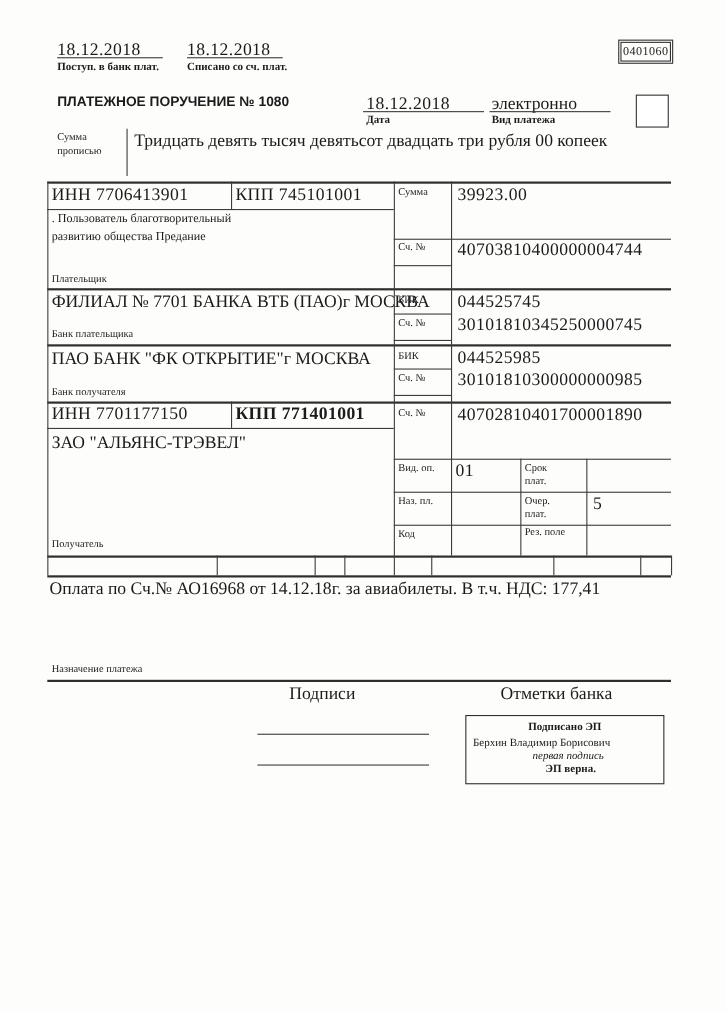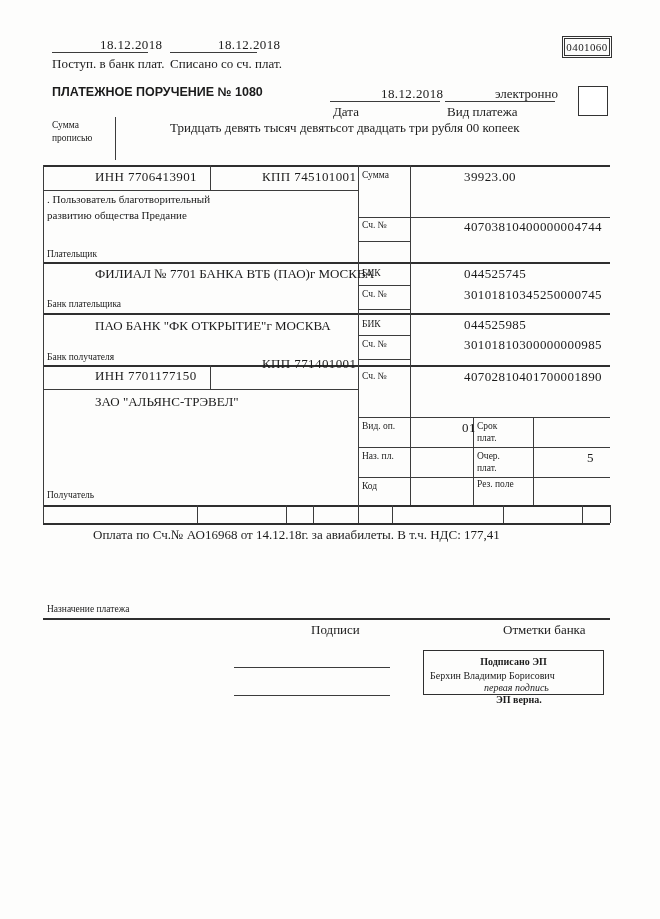--- a/index.html
+++ b/index.html
@@ -2,33 +2,33 @@
 <html><head>
 <meta charset="utf-8">
 <style>
   * { margin:0; padding:0; box-sizing:border-box; }
   html,body { background:#ffffff; }
   body { font-family:"Liberation Serif","DejaVu Serif",serif; color:#1b1b1b; }
   .page { position:relative; width:660px; height:919px; background:#fdfdfc; overflow:hidden; }
   .hl  { position:absolute; height:1px; background:#3c3c3c; }
   .hl2 { position:absolute; height:2px; background:#2e2e2e; }
   .vl  { position:absolute; width:1px; background:#3c3c3c; }
-  .t   { position:absolute; font-size:13px; white-space:nowrap;margin-left:48px; }
+  .t   { position:absolute; font-size:16px; white-space:nowrap; }
   .num { letter-spacing:.4px; }
   .lbl { position:absolute; font-size:9.5px; white-space:nowrap; }
-  .sm  { position:absolute; font-size:13px; white-space:nowrap; }
+  .sm  { position:absolute; font-size:10px; white-space:nowrap;font-weight:bold; }
   .title { position:absolute; font-family:"Liberation Sans",sans-serif; font-weight:bold; font-size:12.5px; white-space:nowrap; }
   .codebox { position:absolute; left:562px; top:36px; width:50px; height:22px; border:3px double #333;
              font-size:11px; text-align:center; line-height:16px; letter-spacing:.4px; }
   .checkbox { position:absolute; left:578px; top:86px; width:30px; height:30px; border:1px solid #333; background:#fff; }
   .namelines { position:absolute; left:47px; top:191px; width:300px; font-size:11px; line-height:16px; }
   .bluebox { position:absolute; left:52px; top:622px; width:179px; height:128px; border:2px solid #2424cd;
              color:#2424cd; font-size:9.5px; line-height:13px; padding:3px 5px; }
   .bluebox .gap { margin-top:13px; }
-  .stamp { position:absolute; left:423px; top:650px; width:181px; height:45px; border:1.5px solid #2f2f2f;
+  .stamp { position:absolute; left:423px; top:650px; width:181px; height:63px; border:1.5px solid #2f2f2f;
            font-size:10px; line-height:12px; background:#fdfdfc; }
   .stamp .s-title { text-align:center; font-weight:bold; margin-top:5px; }
   .stamp .s-name  { margin:2px 0 0 6px; }
   .stamp .s-note  { margin-left:6px; font-style:italic;text-align:center; }
   .stamp .s-verdict { font-weight:bold; margin-left:72px; }
   .wraplbl { position:absolute; font-size:9.5px; line-height:12px; white-space:normal; }
 </style>
 </head>
 <body>
 
@@ -117,21 +117,21 @@
   <div class="lbl" style="left:47px;  top:299px;">Банк плательщика</div>
 
   <div class="t" style="left:47px;  top:318px;">ПАО БАНК "ФК ОТКРЫТИЕ"г МОСКВА</div>
   <div class="lbl" style="left:362px; top:319px;">БИК</div>
   <div class="t num" style="left:416px; top:317px;">044525985</div>
   <div class="lbl" style="left:362px; top:339px;">Сч. №</div>
   <div class="t num" style="left:416px; top:337px;">30101810300000000985</div>
   <div class="lbl" style="left:47px;  top:352px;">Банк получателя</div>
 
   <div class="t num" style="left:47px;  top:368px;">ИНН 7701177150</div>
-  <div class="t num" style="left:214px; top:356px;">КПП 771401001</div>
+  <div class="t num" style="left:214px; top:368px;font-weight:bold;">КПП 771401001</div>
   <div class="lbl" style="left:362px; top:371px;">Сч. №</div>
   <div class="t num" style="left:416px; top:369px;">40702810401700001890</div>
   <div class="t" style="left:47px;  top:394px;">ЗАО "АЛЬЯНС-ТРЭВЕЛ"</div>
   <div class="lbl" style="left:47px;  top:490px;text-align:right;">Получатель</div>
 
   <div class="lbl" style="left:362px; top:421px;">Вид. оп.</div>
   <div class="t num" style="left:414px; top:420px;">01</div>
   <div class="wraplbl" style="left:477px; top:420px; width:42px;">Срок плат.</div>
   <div class="lbl" style="left:362px; top:451px;">Наз. пл.</div>
   <div class="wraplbl" style="left:477px; top:450px; width:40px;">Очер. плат.</div>

